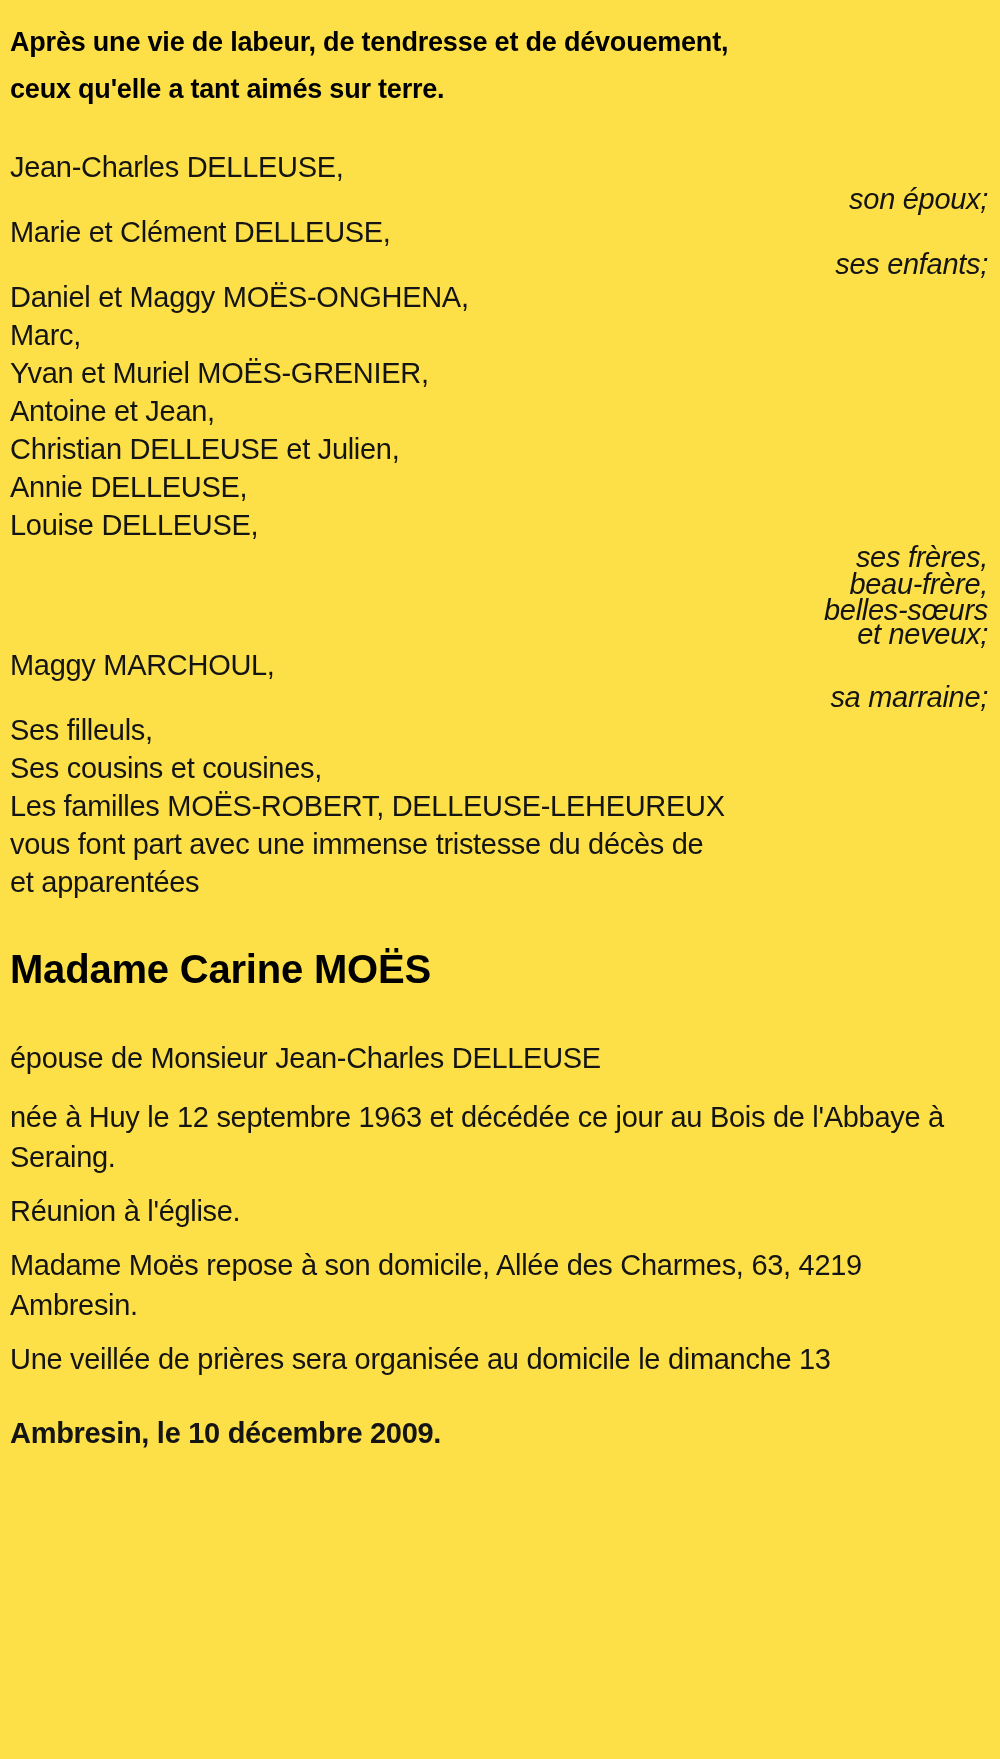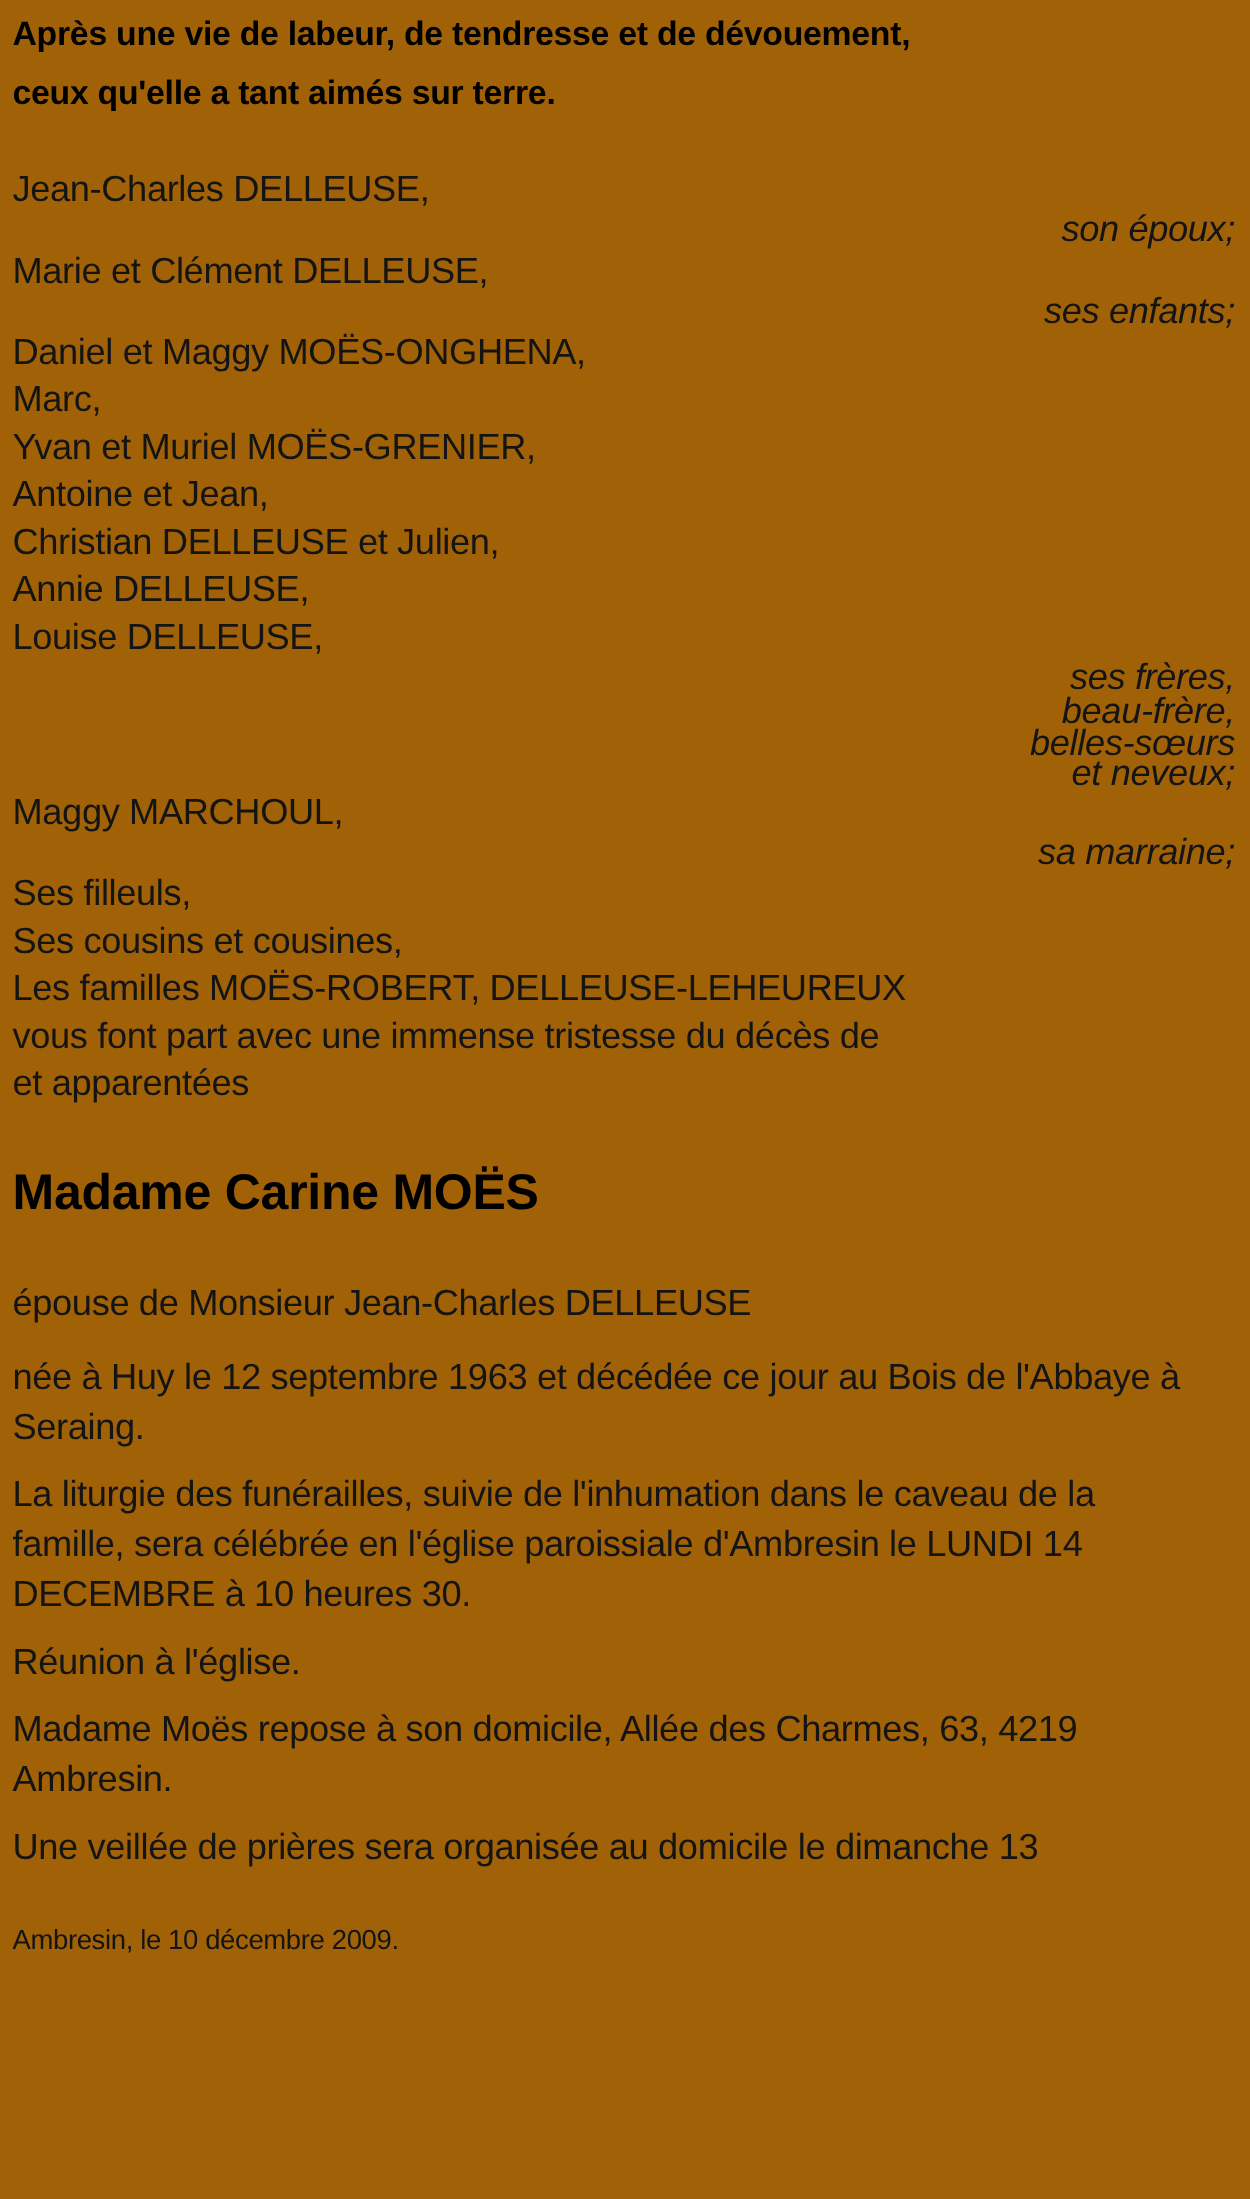--- a/index.html
+++ b/index.html
@@ -6,23 +6,23 @@
   html, body {
     margin: 0;
     padding: 0;
     background: #ffffff;
   }
   .page {
     position: relative;
     width: 1000px;
     height: 1759px;
     box-sizing: border-box;
-    padding: 4px 10px 0 10px;
+    padding: 19px 10px 0 10px;
     overflow: hidden;
-    background: #a16207;
+    background: #fde047;
     color: #000000;
     font-family: "Liberation Sans", "DejaVu Sans", sans-serif;
   }
   
   .epitaph p {
     margin: 0;
     font-size: 27px;
     font-weight: 700;
     line-height: 47px;
     letter-spacing: -0.2px;
@@ -85,25 +85,26 @@
     line-height: 40px;
     letter-spacing: -0.3px;
     color: #141414;
   }
   .para .line {
     display: block;
     white-space: nowrap;
   }
   .dateline {
     margin: 34px 0 0 0;
-    font-size: 22px;
+    font-size: 29px;
     line-height: 40px;
     letter-spacing: -0.3px;
     color: #141414;
     white-space: nowrap;
+    font-weight: bold;
   }
 </style>
 </head>
 <body>
 
 <div class="page">
 
   <header class="epitaph">
     <p>Après une vie de labeur, de tendresse et de dévouement,</p>
     <p>ceux qu'elle a tant aimés sur terre.</p>
@@ -139,25 +140,20 @@
   <h1 class="deceased">Madame Carine MOËS</h1>
 
   <p class="spouse">épouse de Monsieur Jean-Charles DELLEUSE</p>
 
   <section class="details">
     <p class="para">
       <span class="line">née à Huy le 12 septembre 1963 et décédée ce jour au Bois de l'Abbaye à</span>
       <span class="line">Seraing.</span>
     </p>
     <p class="para">
-      <span class="line">La liturgie des funérailles, suivie de l'inhumation dans le caveau de la</span>
-      <span class="line">famille, sera célébrée en l'église paroissiale d'Ambresin le LUNDI 14</span>
-      <span class="line">DECEMBRE à 10 heures 30.</span>
-    </p>
-    <p class="para">
       <span class="line">Réunion à l'église.</span>
     </p>
     <p class="para">
       <span class="line">Madame Moës repose à son domicile, Allée des Charmes, 63, 4219</span>
       <span class="line">Ambresin.</span>
     </p>
     <p class="para">
       <span class="line">Une veillée de prières sera organisée au domicile le dimanche 13</span>
     </p>
   </section>

